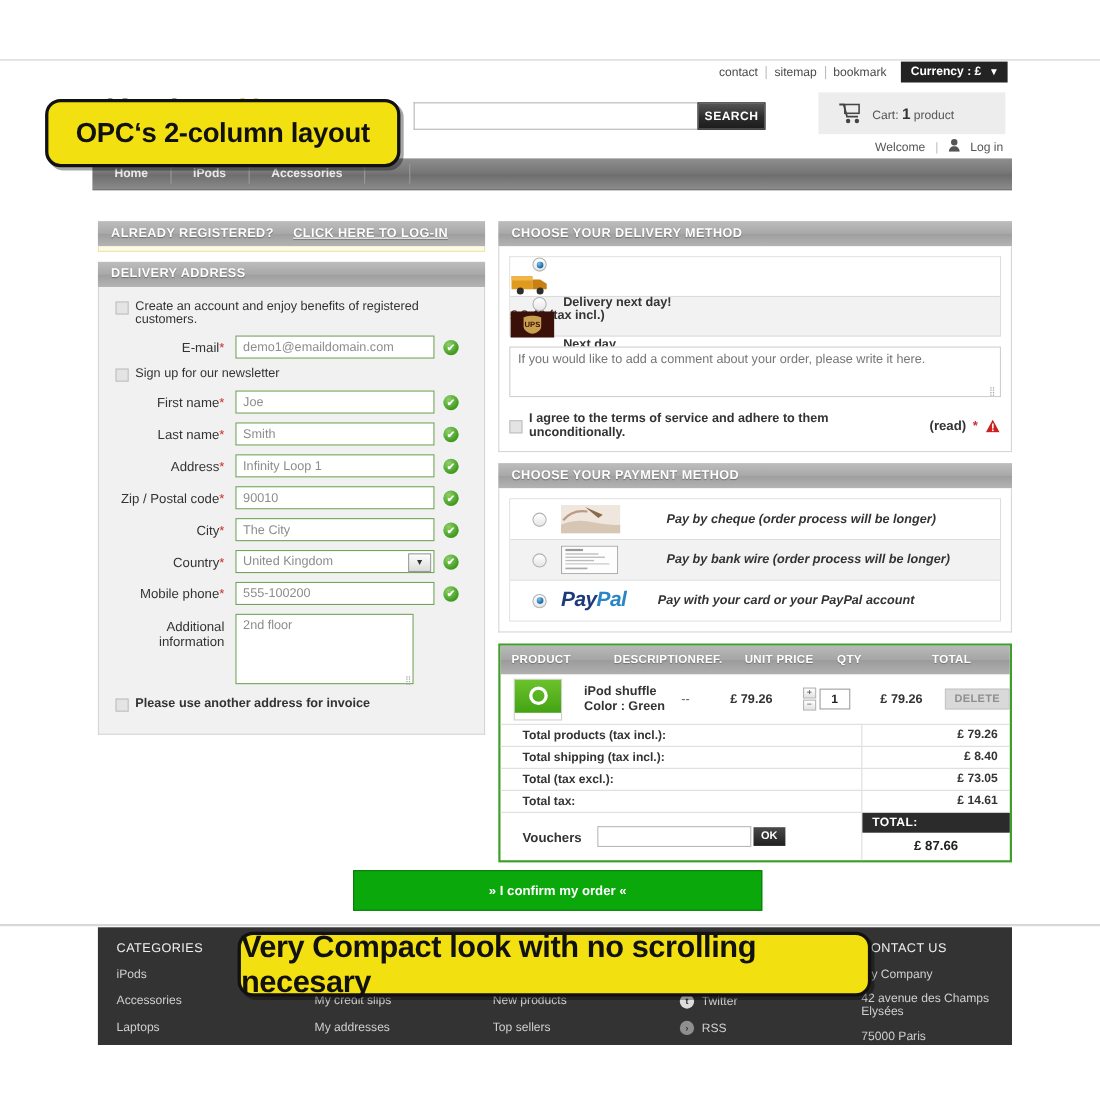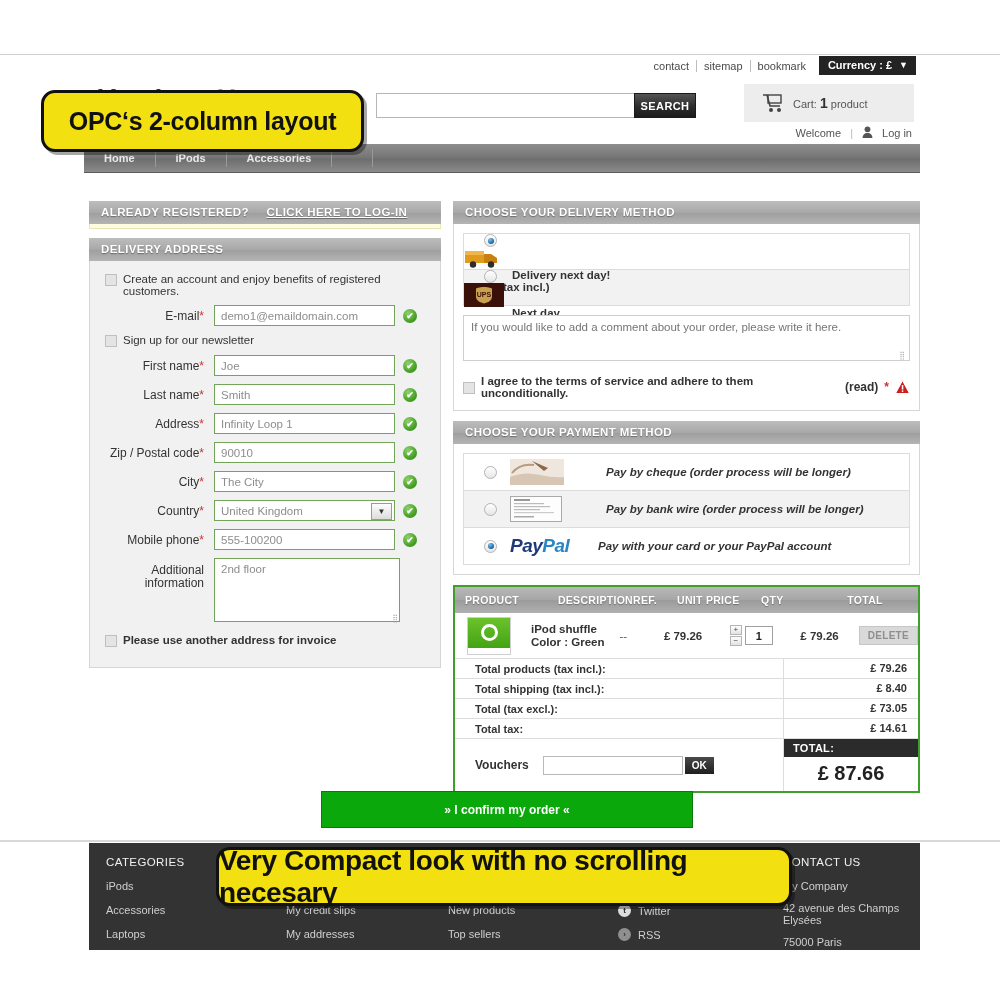--- a/index.html
+++ b/index.html
@@ -121,21 +121,21 @@
     background:#fff; font-size:11.5px; color:#8d8d8d;
     display:flex; align-items:center; padding:0 0 0 6px; position:relative;
   }
   .fakesel .arrow {
     position:absolute; right:2px; top:2px; width:19px; height:15px;
     background:linear-gradient(to bottom,#fdfdfd,#dcdcdc);
     border:1px solid #9a9a9a; display:flex; align-items:center; justify-content:center;
     font-size:8px; color:#333;
   }
   .fctrl textarea {
-    width:186px; height:64px; box-sizing:border-box; border:1px solid #72a45a;
+    width:162px; height:64px; box-sizing:border-box; border:1px solid #72a45a;
     padding:4px 6px; font-size:11.5px; color:#8d8d8d; resize:none; background:#fff; outline:none;
     font-family:"Liberation Sans", sans-serif;
   }
   .tick {
     width:14px; height:14px; border-radius:50%;
     background:radial-gradient(circle at 35% 30%, #8ed16a, #3f9a1f 70%);
     display:inline-flex; align-items:center; justify-content:center;
     color:#fff; font-size:9px; font-weight:bold; margin-left:8px; flex:none;
   }
   .grip { position:absolute; right:3px; bottom:2px; font-size:8px; color:#aaa; letter-spacing:-1px; }
@@ -237,21 +237,21 @@
   .voucherrow { display:flex; align-items:stretch; }
   .voucherleft { flex:1; display:flex; align-items:center; padding:8px 0 8px 20px; }
   .voucherlbl { font-size:12px; font-weight:bold; color:#333; margin-right:14px; }
   .voucherinput { width:140px; height:19px; border:1px solid #b9b9b9; background:#fff; box-sizing:border-box; }
   .okbtn {
     background:linear-gradient(to bottom,#4a4a4a,#1f1f1f); color:#fff; font-size:10px; font-weight:bold;
     padding:3px 7px; margin-left:2px; cursor:pointer;
   }
   .vouchright { width:135px; border-left:1px solid #ddd; box-sizing:border-box; }
   .totalbar { background:#2b2b2b; color:#fff; font-size:11px; font-weight:bold; padding:3px 0 3px 9px; letter-spacing:.3px;}
-  .totalval { text-align:center; font-size:20px; font-weight:bold; color:#222; padding:5px 0 6px 0; }
+  .totalval { text-align:center; font-size:12px; font-weight:bold; color:#222; padding:5px 0 6px 0; }
 
   
   .confirm {
     position:absolute; left:321px; top:791px; width:372px; height:37px;
     background:#0aa80a; border:1px solid #0a7a0a; color:#fff;
     display:flex; align-items:center; justify-content:center;
     font-size:12px; font-weight:bold; cursor:pointer; box-sizing:border-box;
   }
   .bottomline { position:absolute; left:0; top:840px; width:1000px; height:2px; background:#d8d8d8; }
 

